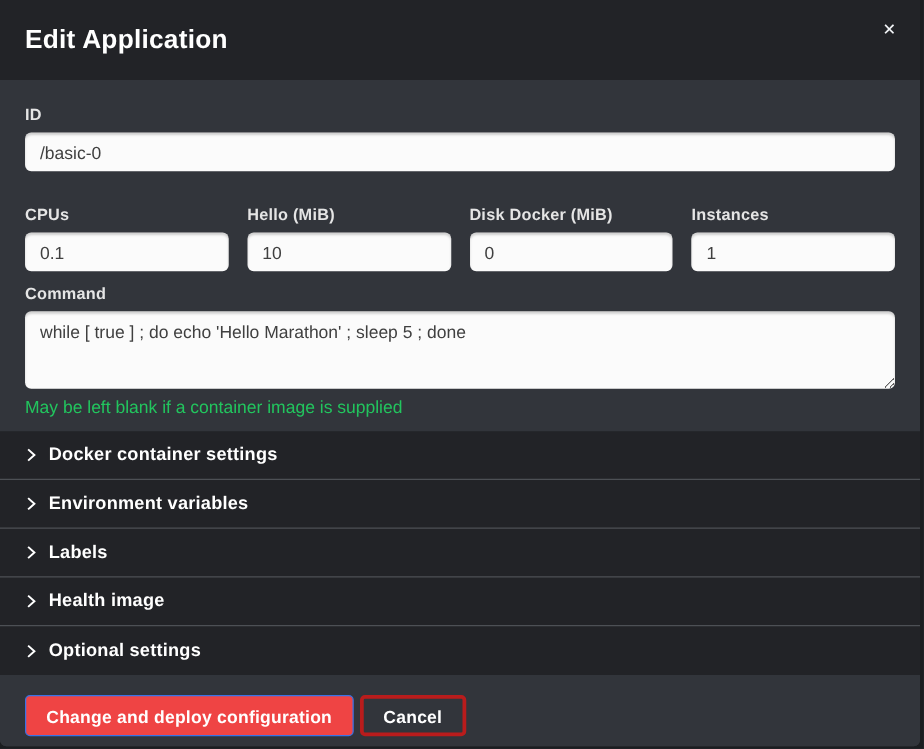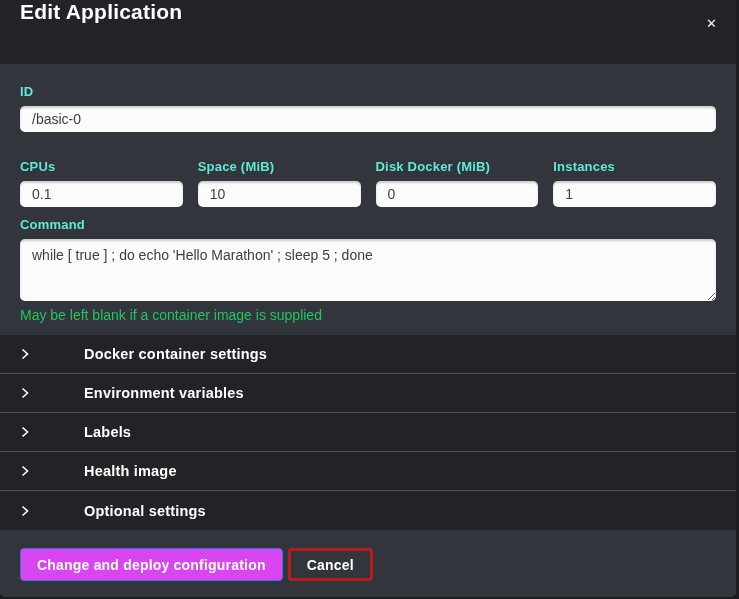--- a/index.html
+++ b/index.html
@@ -19,21 +19,21 @@
     overflow: hidden;
     display: flex;
     flex-direction: column;
   }
   
   .modal-header {
     background: #222327;
     height: 64px;
     flex: 0 0 64px;
     display: flex;
-    align-items: flex-start;
+    align-items: center;
     padding: 0 20px;
     position: relative;
   }
   .modal-title {
     color: #ffffff;
     font-size: 21px;
     font-weight: bold;
     letter-spacing: 0.2px;
   }
   .close-btn {
@@ -47,37 +47,37 @@
     line-height: 1;
     padding: 3px;
   }
   
   .form-area {
     padding: 20px 20px 12px 20px;
     background: #32353b;
   }
   .field-label {
     display: block;
-    color: #5eead4;
+    color: #e5e5e5;
     font-size: 13px;
     font-weight: bold;
     margin-bottom: 7px;
     letter-spacing: 0.2px;
   }
   .text-input, .text-area {
     width: 100%;
     background: #fbfbfb;
     border: none;
     border-radius: 5px;
     box-shadow: inset 0 2px 2px rgba(0,0,0,0.18);
     color: #404040;
     font-family: "Liberation Sans", "DejaVu Sans", sans-serif;
     font-size: 14px;
     padding: 0 12px;
-    height: 26px;
+    height: 31px;
     outline: none;
   }
   .text-area {
     height: 62px;
     padding: 7px 12px;
     resize: both;
     line-height: 1.3;
     display: block;
   }
   .field-group { margin-bottom: 0; }
@@ -111,21 +111,20 @@
     display: inline-flex;
     width: 10px;
     margin-right: 9px;
     flex: 0 0 auto;
   }
   .accordion-label {
     color: #ffffff;
     font-size: 14.5px;
     font-weight: bold;
     letter-spacing: 0.2px;
-    margin-left: 45px;
   }
   
   .modal-footer {
     background: #32353b;
     padding: 16px 20px;
     display: flex;
     align-items: center;
     gap: 5px;
     margin-top: auto;
   }
@@ -135,21 +134,21 @@
     font-family: "Liberation Sans", "DejaVu Sans", sans-serif;
     font-size: 14px;
     font-weight: bold;
     cursor: pointer;
     display: inline-flex;
     align-items: center;
     padding: 0 16px;
     letter-spacing: 0.2px;
   }
   .btn-primary {
-    background: #d946ef;
+    background: #ef4444;
     border: 1px solid #3973e8;
     color: #ffffff;
   }
   .btn-default {
     background: transparent;
     border: 3px solid #b91c1c;
     color: #ffffff;
   }
 </style>
 </head>
@@ -168,21 +167,21 @@
       <label class="field-label">ID</label>
       <input class="text-input" type="text" value="/basic-0" style="">
     </div>
 
     <div class="row-fields">
       <div class="field-group">
         <label class="field-label">CPUs</label>
         <input class="text-input" type="text" value="0.1" style="">
       </div>
       <div class="field-group">
-        <label class="field-label">Space (MiB)</label>
+        <label class="field-label">Hello (MiB)</label>
         <input class="text-input" type="text" value="10" style="">
       </div>
       <div class="field-group">
         <label class="field-label">Disk Docker (MiB)</label>
         <input class="text-input" type="text" value="0" style="">
       </div>
       <div class="field-group">
         <label class="field-label">Instances</label>
         <input class="text-input" type="text" value="1" style="">
       </div>

